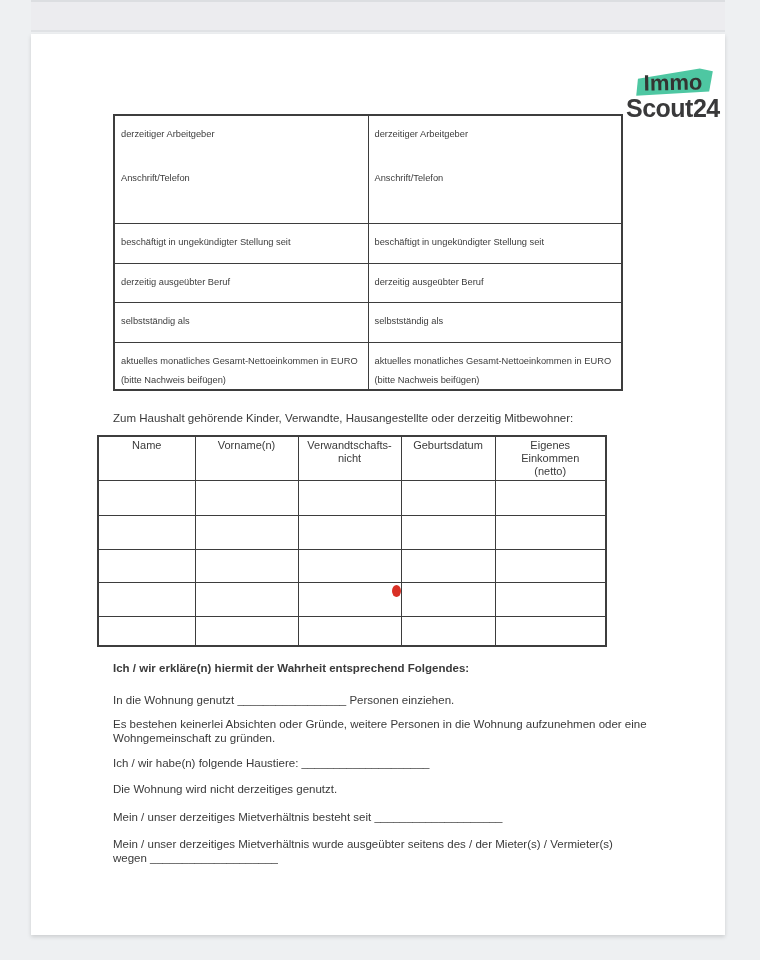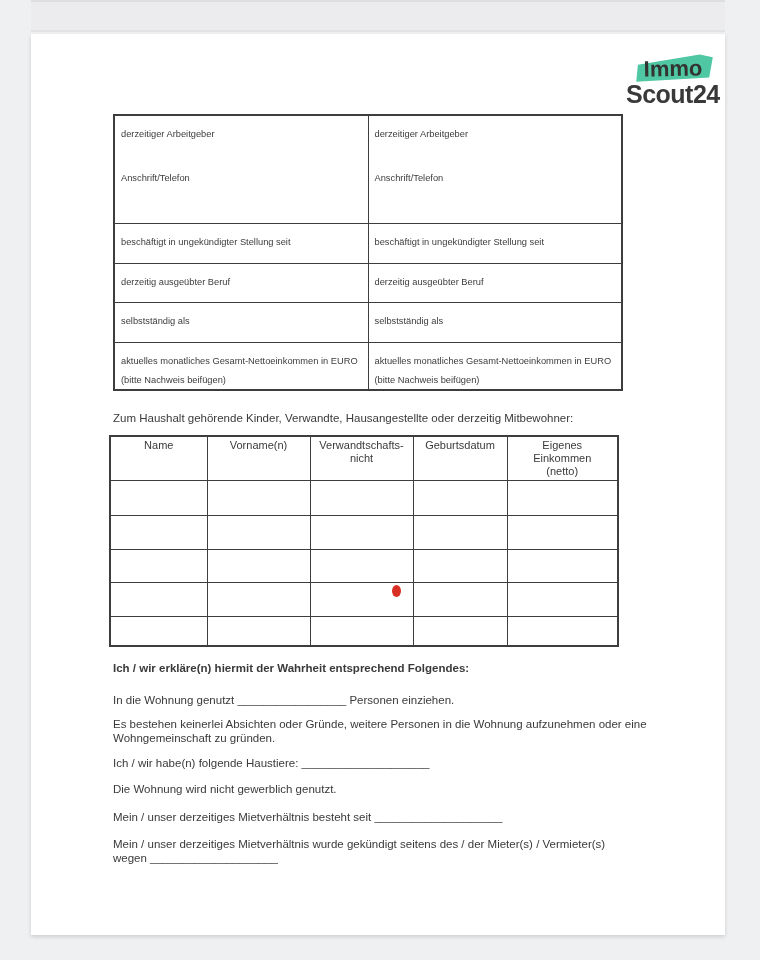--- a/index.html
+++ b/index.html
@@ -18,21 +18,21 @@
     border-bottom:2px solid #e0e2e5;
   }
 
   .page {
     position:absolute; left:31px; top:34px; width:694px; height:901px;
     background:#ffffff;
     box-shadow:0 2px 4px rgba(0,0,0,0.14);
   }
 
   
-  .logo { position:absolute; left:595px; top:20px; width:104px; height:62px; }
+  .logo { position:absolute; left:595px; top:34px; width:104px; height:62px; }
   .logo-flag { position:absolute; left:6px; top:0; width:84px; height:28px; transform:rotate(-1deg); }
   .logo-scout {
     position:absolute; left:0; top:27px;
     font-size:25px; font-weight:bold; letter-spacing:-0.5px; color:#39393a;
     line-height:27px;
   }
 
   
   .employer-table {
     position:absolute; left:82px; top:80px; width:508px;
@@ -51,21 +51,21 @@
   .field-label  { display:block;margin-top:10px; }
   .field-label2 { display:block; margin-top:33px; }
   .field-note   { display:block; margin-top:8px; }
 
   
   .household-heading {
     position:absolute; left:82px; top:377px;
     font-size:11.5px; line-height:14px; color:#3a3a3a;
   }
   .household-table {
-    position:absolute; left:78px; top:401px; width:508px;
+    position:absolute; left:66px; top:401px; width:508px;
     border-collapse:collapse; table-layout:fixed;
     border:2px solid #3d3d3d;
   }
   .household-table th {
     border:1px solid #3d3d3d; font-weight:normal;
     font-size:11px; line-height:13px; padding:2px 2px;
     vertical-align:top; text-align:center; white-space:pre-line; color:#3a3a3a;
   }
   .household-table td { border:1px solid #3d3d3d; }
   .household-table .hr0 { height:36px; }
@@ -224,20 +224,20 @@
       </table>
 
     <div class="red-dot"></div>
 
     <div class="declaration">
       <div class="decl-heading">Ich / wir erkläre(n) hiermit der Wahrheit entsprechend Folgendes:</div>
       <div class="para para-1">In die Wohnung genutzt _________________ Personen einziehen.</div>
       <div class="para para-2">Es bestehen keinerlei Absichten oder Gründe, weitere Personen in die Wohnung aufzunehmen oder eine
 Wohngemeinschaft zu gründen.</div>
       <div class="para para-3">Ich / wir habe(n) folgende Haustiere: ____________________</div>
-      <div class="para para-4">Die Wohnung wird nicht gewerblich genutzt.</div>
+      <div class="para para-4">Die Wohnung wird nicht derzeitiges genutzt.</div>
       <div class="para para-5">Mein / unser derzeitiges Mietverhältnis besteht seit ____________________</div>
-      <div class="para para-6">Mein / unser derzeitiges Mietverhältnis wurde gekündigt seitens des / der Mieter(s) / Vermieter(s)
+      <div class="para para-6">Mein / unser derzeitiges Mietverhältnis wurde ausgeübter seitens des / der Mieter(s) / Vermieter(s)
 wegen ____________________</div>
     </div>
 
   </div>
 </div>
 
 </body></html>

